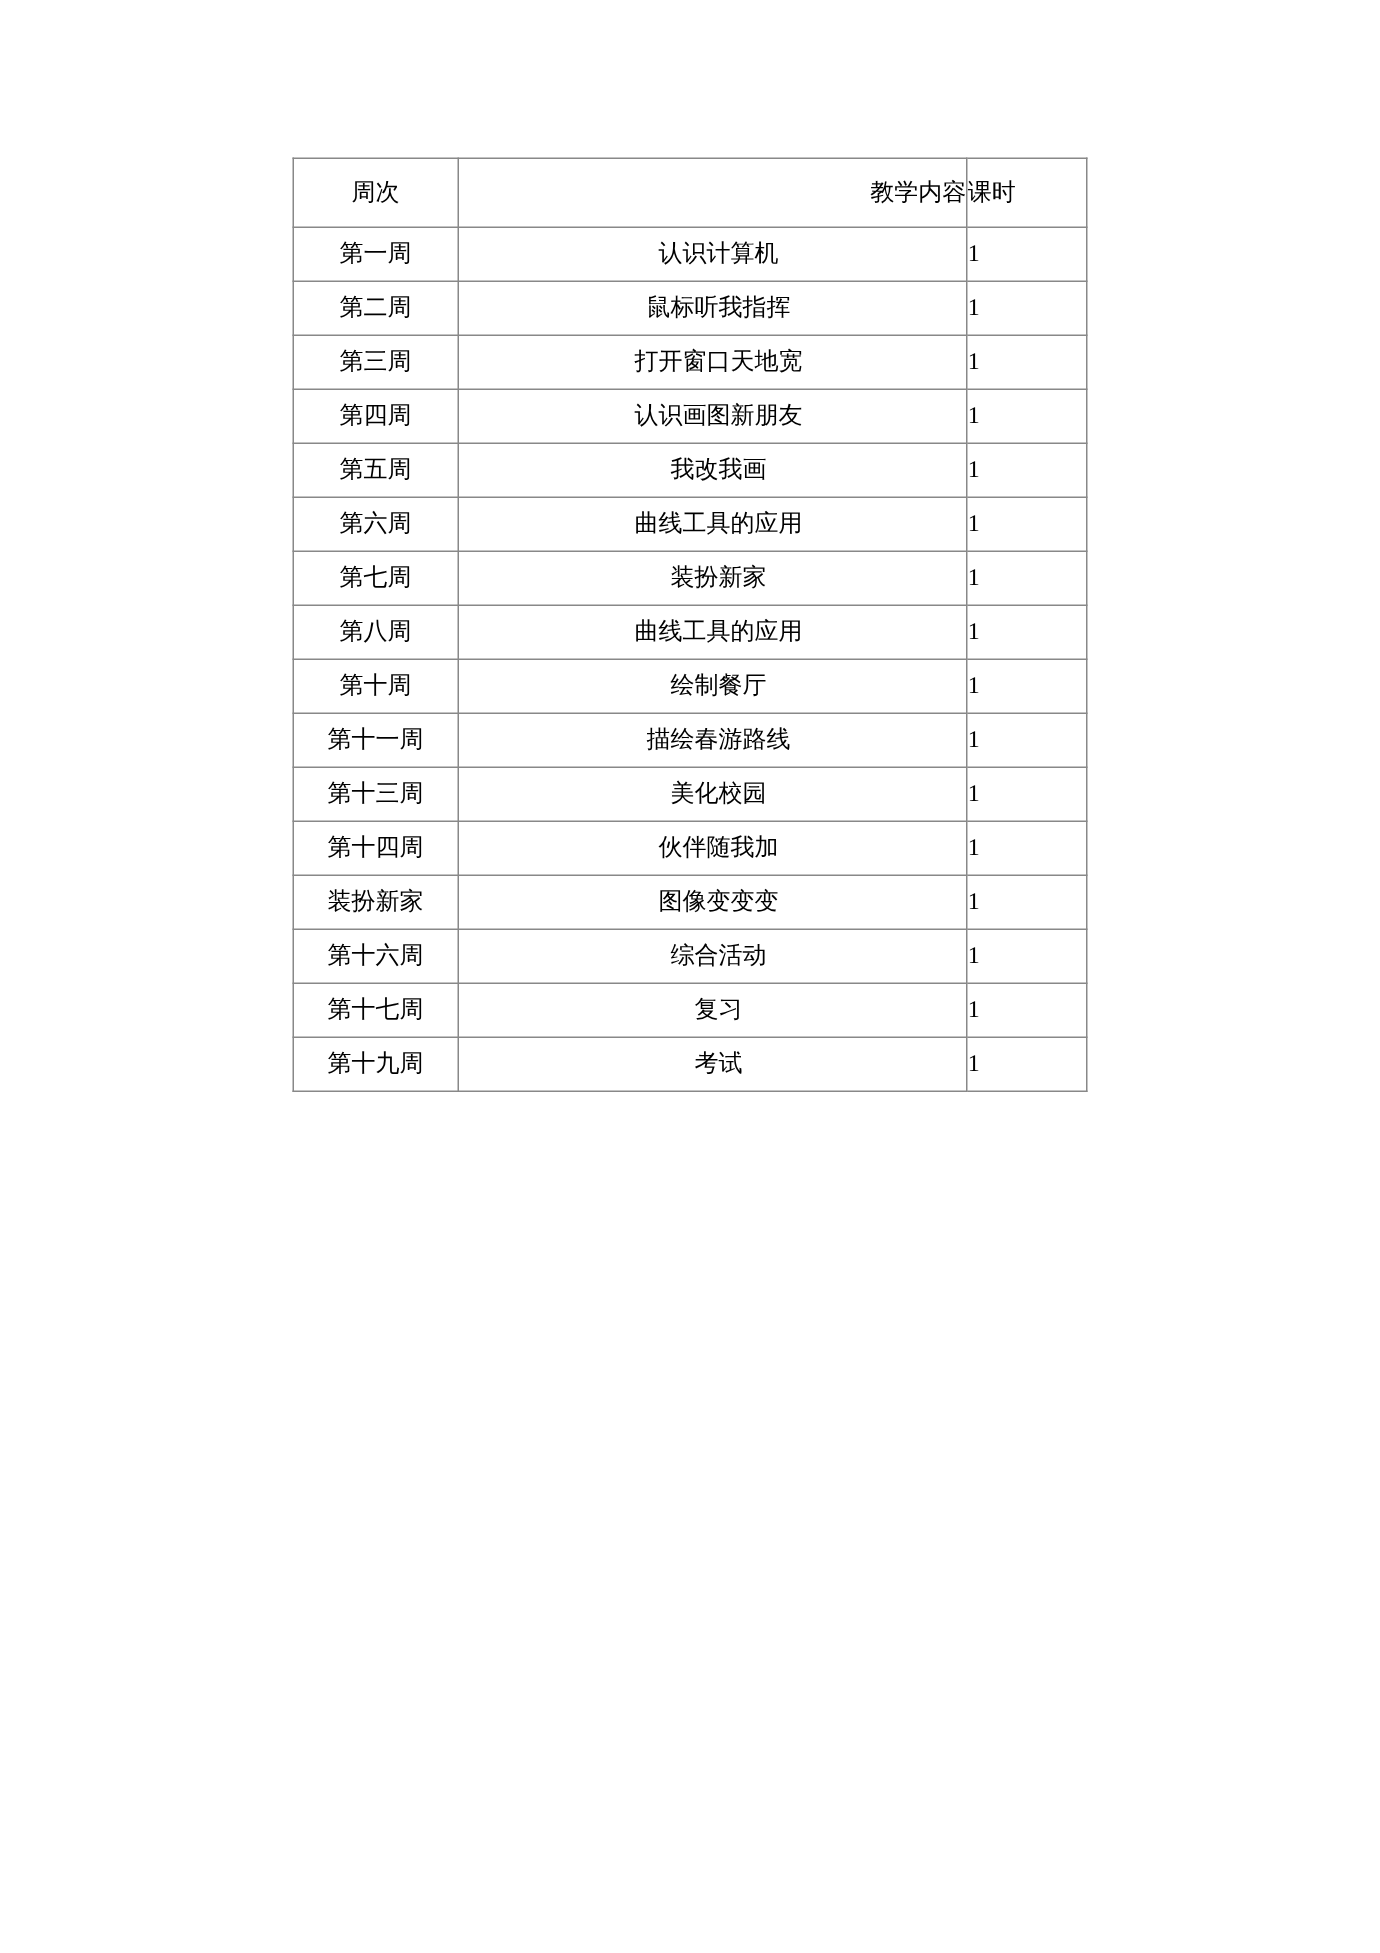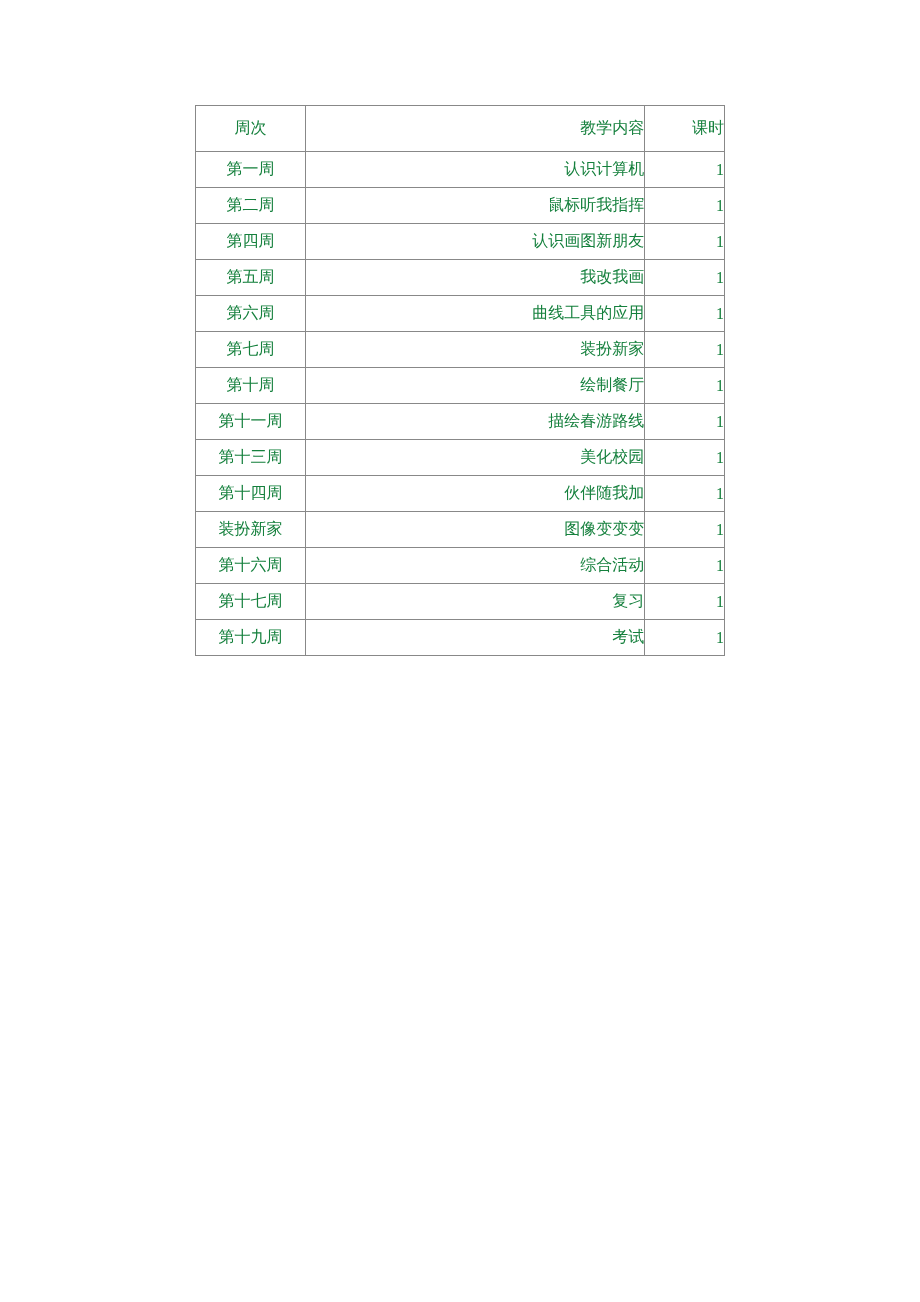--- a/index.html
+++ b/index.html
@@ -18,41 +18,41 @@
       margin-left: 195px;
       width: 530px;
     }
     table {
       border-collapse: collapse;
       width: 100%;
     }
     th, td {
       border: 1px solid #888;
       font-size: 16px;
-      color: #15803d;
+      color: #000000;
       height: 36px;
       vertical-align: middle;
     }
     th {
       font-weight: normal;
       text-align: center;
       height: 46px;
     }
     .col-week {
       width: 110px;
       text-align: center;
     }
     .col-content {
       width: 340px;
-      text-align: right;
+      text-align: center;
       padding-left: 8px;
     }
     .col-hours {
       width: 80px;
-      text-align: right;
+      text-align: left;
       font-family: "Times New Roman", serif;
     }
     th.col-content {
       text-align: right;
       padding-left: 0;
     }
     th.col-hours {
       font-family: "SimSun", "宋体", serif;
     }
   </style>
@@ -73,37 +73,47 @@
           <td class="col-week">第一周</td>
           <td class="col-content">认识计算机</td>
           <td class="col-hours">1</td>
         </tr>
         <tr>
           <td class="col-week">第二周</td>
           <td class="col-content">鼠标听我指挥</td>
           <td class="col-hours">1</td>
         </tr>
         <tr>
+          <td class="col-week">第三周</td>
+          <td class="col-content">打开窗口天地宽</td>
+          <td class="col-hours">1</td>
+        </tr>
+        <tr>
           <td class="col-week">第四周</td>
           <td class="col-content">认识画图新朋友</td>
           <td class="col-hours">1</td>
         </tr>
         <tr>
           <td class="col-week">第五周</td>
           <td class="col-content">我改我画</td>
           <td class="col-hours">1</td>
         </tr>
         <tr>
           <td class="col-week">第六周</td>
           <td class="col-content">曲线工具的应用</td>
           <td class="col-hours">1</td>
         </tr>
         <tr>
           <td class="col-week">第七周</td>
           <td class="col-content">装扮新家</td>
+          <td class="col-hours">1</td>
+        </tr>
+        <tr>
+          <td class="col-week">第八周</td>
+          <td class="col-content">曲线工具的应用</td>
           <td class="col-hours">1</td>
         </tr>
         <tr>
           <td class="col-week">第十周</td>
           <td class="col-content">绘制餐厅</td>
           <td class="col-hours">1</td>
         </tr>
         <tr>
           <td class="col-week">第十一周</td>
           <td class="col-content">描绘春游路线</td>

